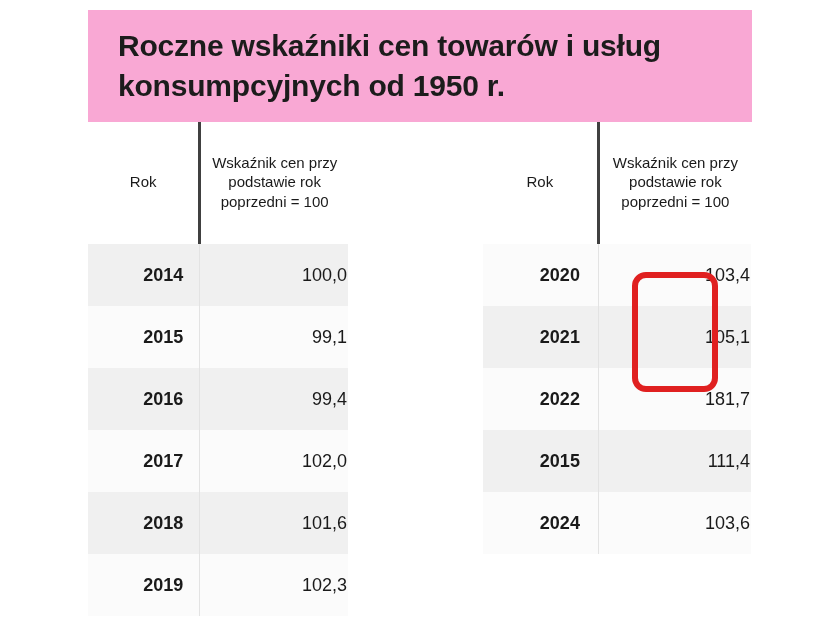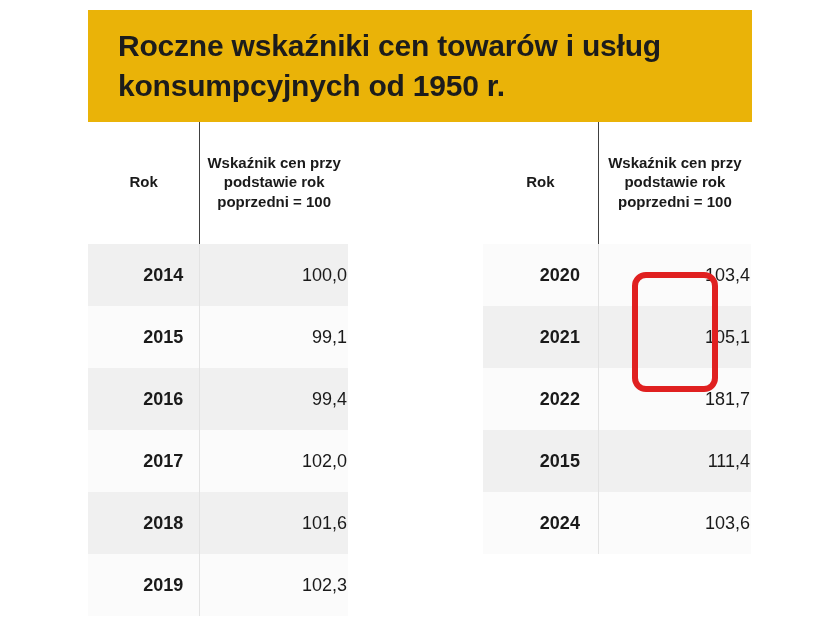--- a/index.html
+++ b/index.html
@@ -25,21 +25,21 @@
     background: #ffffff;
   }
 
   
   .title-band {
     position: absolute;
     left: 88px;
     top: 10px;
     width: 664px;
     height: 112px;
-    background: #eab308;
+    background: #f9a8d4;
     display: flex;
     align-items: center;
   }
   .title-text {
     font-size: 30px;
     font-weight: 700;
     line-height: 1.33;
     color: #1c1c1c;
     padding: 0 30px;
     letter-spacing: -0.2px;
@@ -68,30 +68,30 @@
     left: 483px;
     width: 268px;
   }
 
   .tbl col.c-year { width: 43%; }
   .tbl col.c-val  { width: 57%; }
 
   .tbl th {
     background: #ffffff;
     font-size: 15px;
-    font-weight: 700;
+    font-weight: 400;
     color: #1a1a1a;
     line-height: 1.27;
     vertical-align: middle;
     padding: 10px 6px 12px 6px;
     height: 122px;
     box-sizing: border-box;
   }
   .tbl th.year-head {
-    border-right: 1px solid #404040;
+    border-right: 3px solid #404040;
   }
   .tbl td {
     font-size: 18px;
     text-align: center;
     height: 60px;
     vertical-align: middle;
     color: #1a1a1a;
     padding-left: 40px;
   }
   .tbl td.year {

